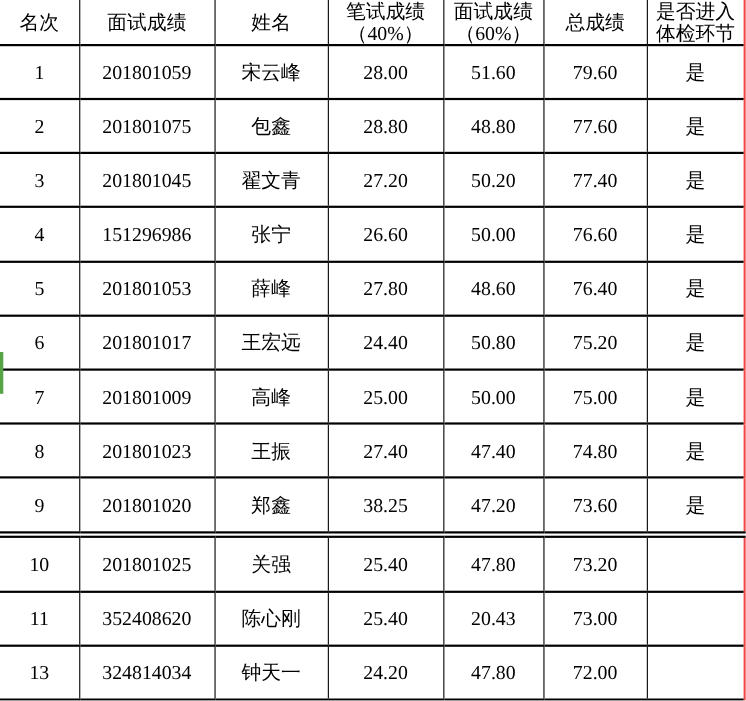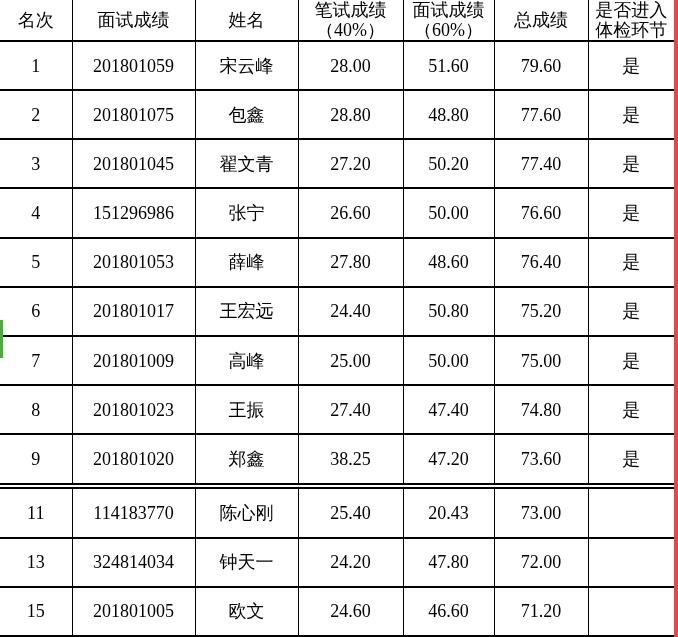--- a/index.html
+++ b/index.html
@@ -27,21 +27,21 @@
     vertical-align: middle;
     padding: 0;
     font-weight: normal;
     font-size: 18px;
     line-height: 20px;
     overflow: hidden;
     white-space: nowrap;
   }
   .score-table thead th { border-top: none; height: 40px; }
   .score-table th:first-child, .score-table td:first-child { border-left: none; }
-  .score-table th:last-child, .score-table td:last-child { border-right: 8px solid #ef4444; }
+  .score-table th:last-child, .score-table td:last-child { border-right: 4px solid #ef4444; }
   .score-table tbody td { height: 37px; }
   .score-table tr.cutoff td { border-bottom: 6px double #000; }
   .row-marker {
     position: absolute;
     left: 0;
     top: 320px;
     width: 3px;
     height: 38px;
     background: #55A546;
     z-index: 2;
@@ -166,41 +166,41 @@
       <tr class="cutoff">
         <td>9</td>
         <td>201801020</td>
         <td>郑鑫</td>
         <td>38.25</td>
         <td>47.20</td>
         <td>73.60</td>
         <td>是</td>
       </tr>
       <tr>
+        <td>10</td>
+        <td>201801025</td>
+        <td>关强</td>
+        <td>25.40</td>
+        <td>47.80</td>
+        <td>73.20</td>
+        <td></td>
+      </tr>
+      <tr>
         <td>11</td>
-        <td>114183770</td>
+        <td>352408620</td>
         <td>陈心刚</td>
         <td>25.40</td>
         <td>20.43</td>
         <td>73.00</td>
         <td></td>
       </tr>
       <tr>
         <td>13</td>
         <td>324814034</td>
         <td>钟天一</td>
         <td>24.20</td>
         <td>47.80</td>
         <td>72.00</td>
         <td></td>
       </tr>
-      <tr>
-        <td>15</td>
-        <td>201801005</td>
-        <td>欧文</td>
-        <td>24.60</td>
-        <td>46.60</td>
-        <td>71.20</td>
-        <td></td>
-      </tr>
     </tbody>
   </table>
 </div>
 
 </body></html>

